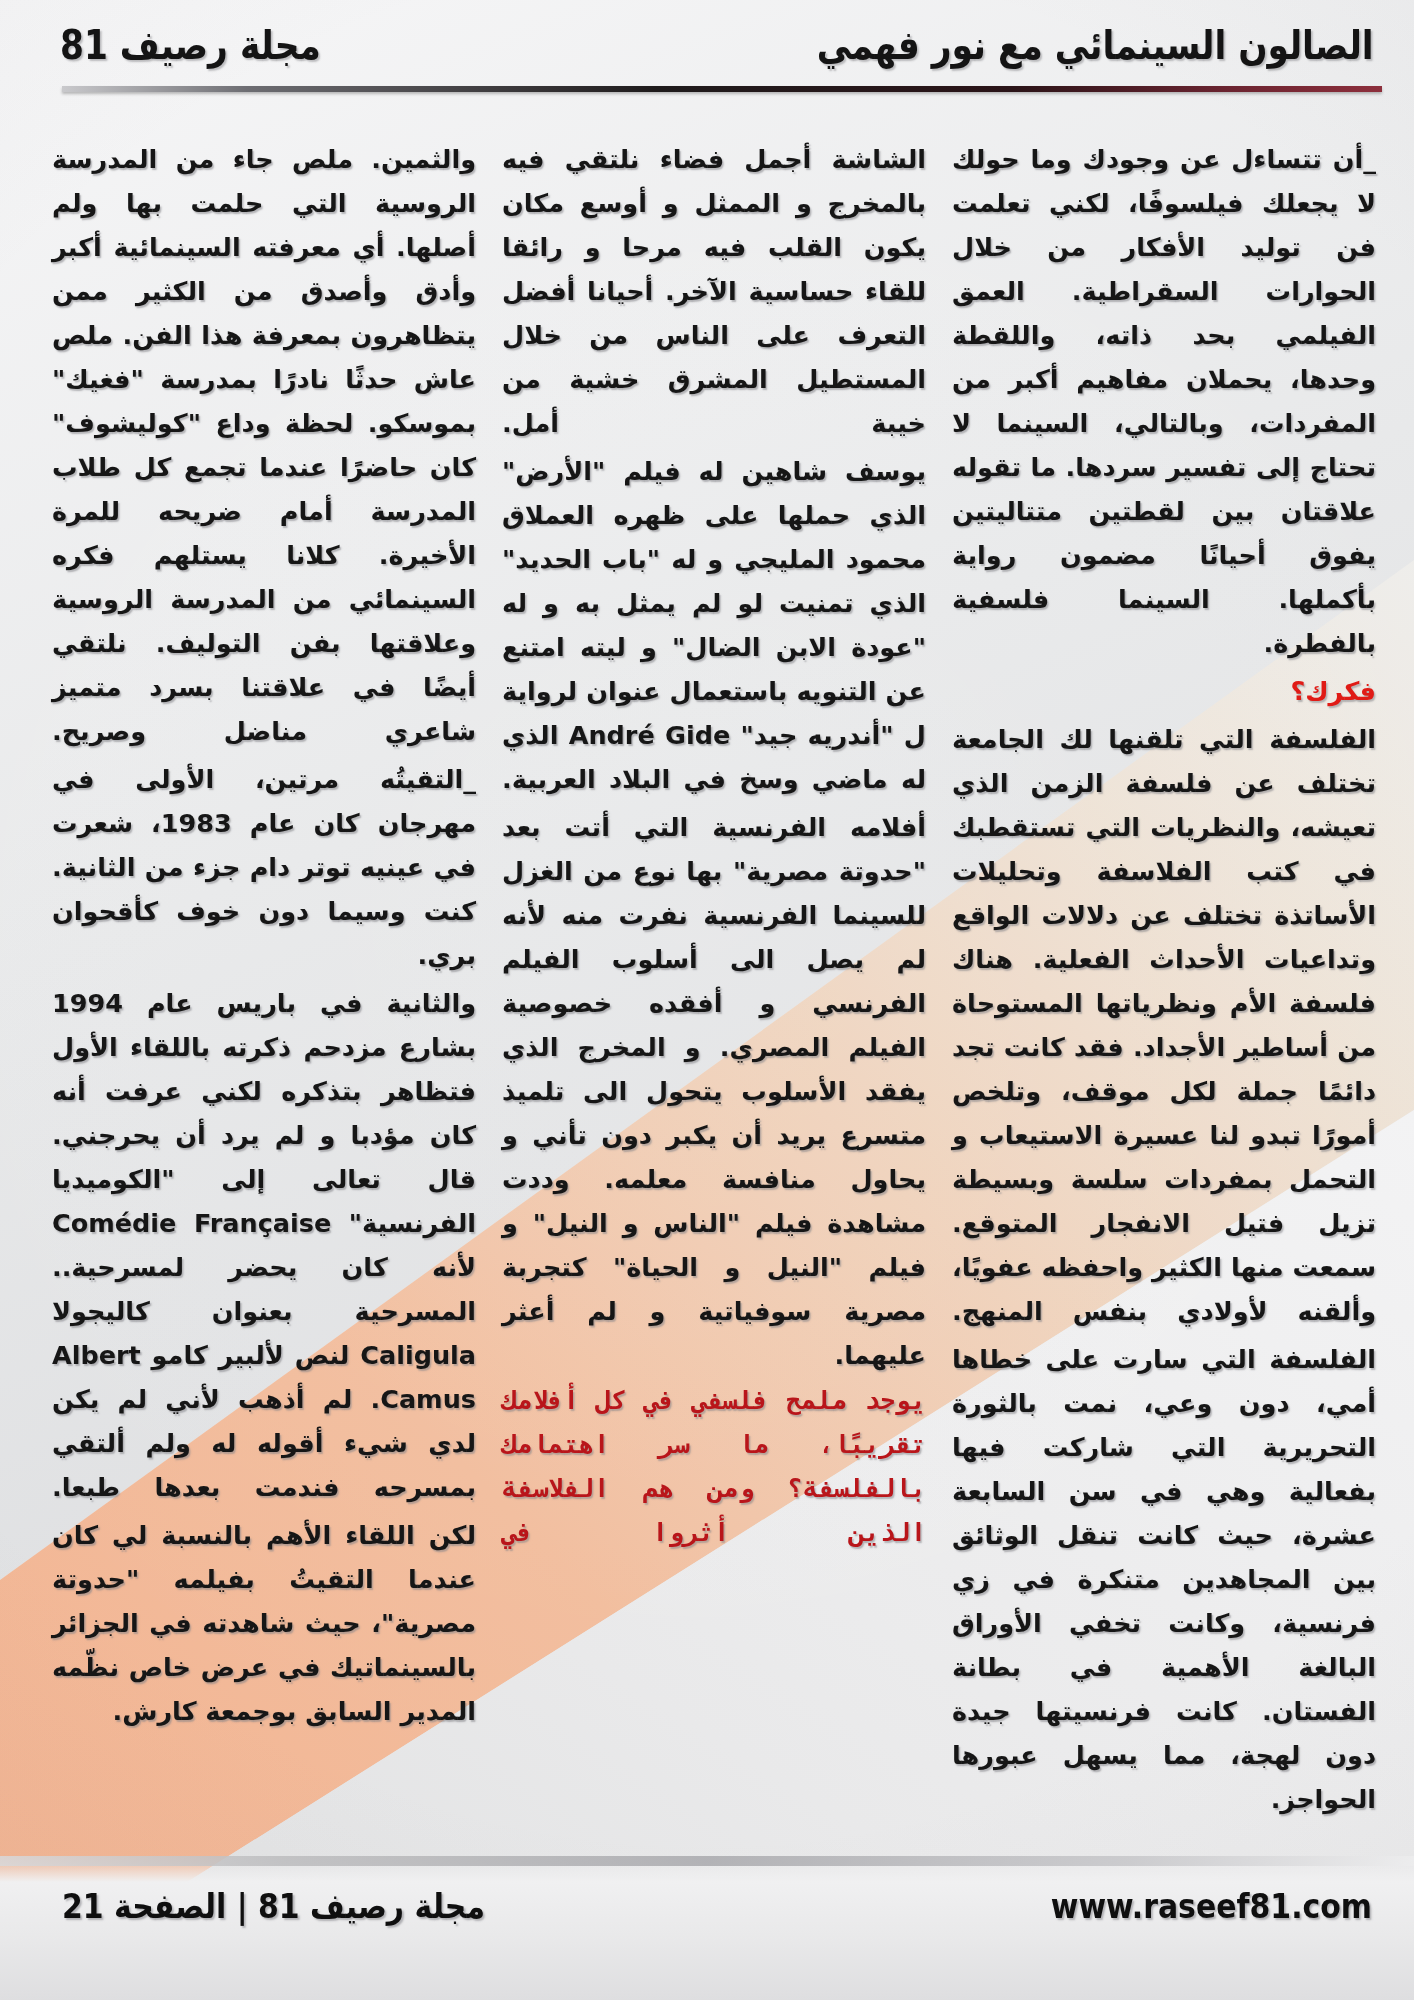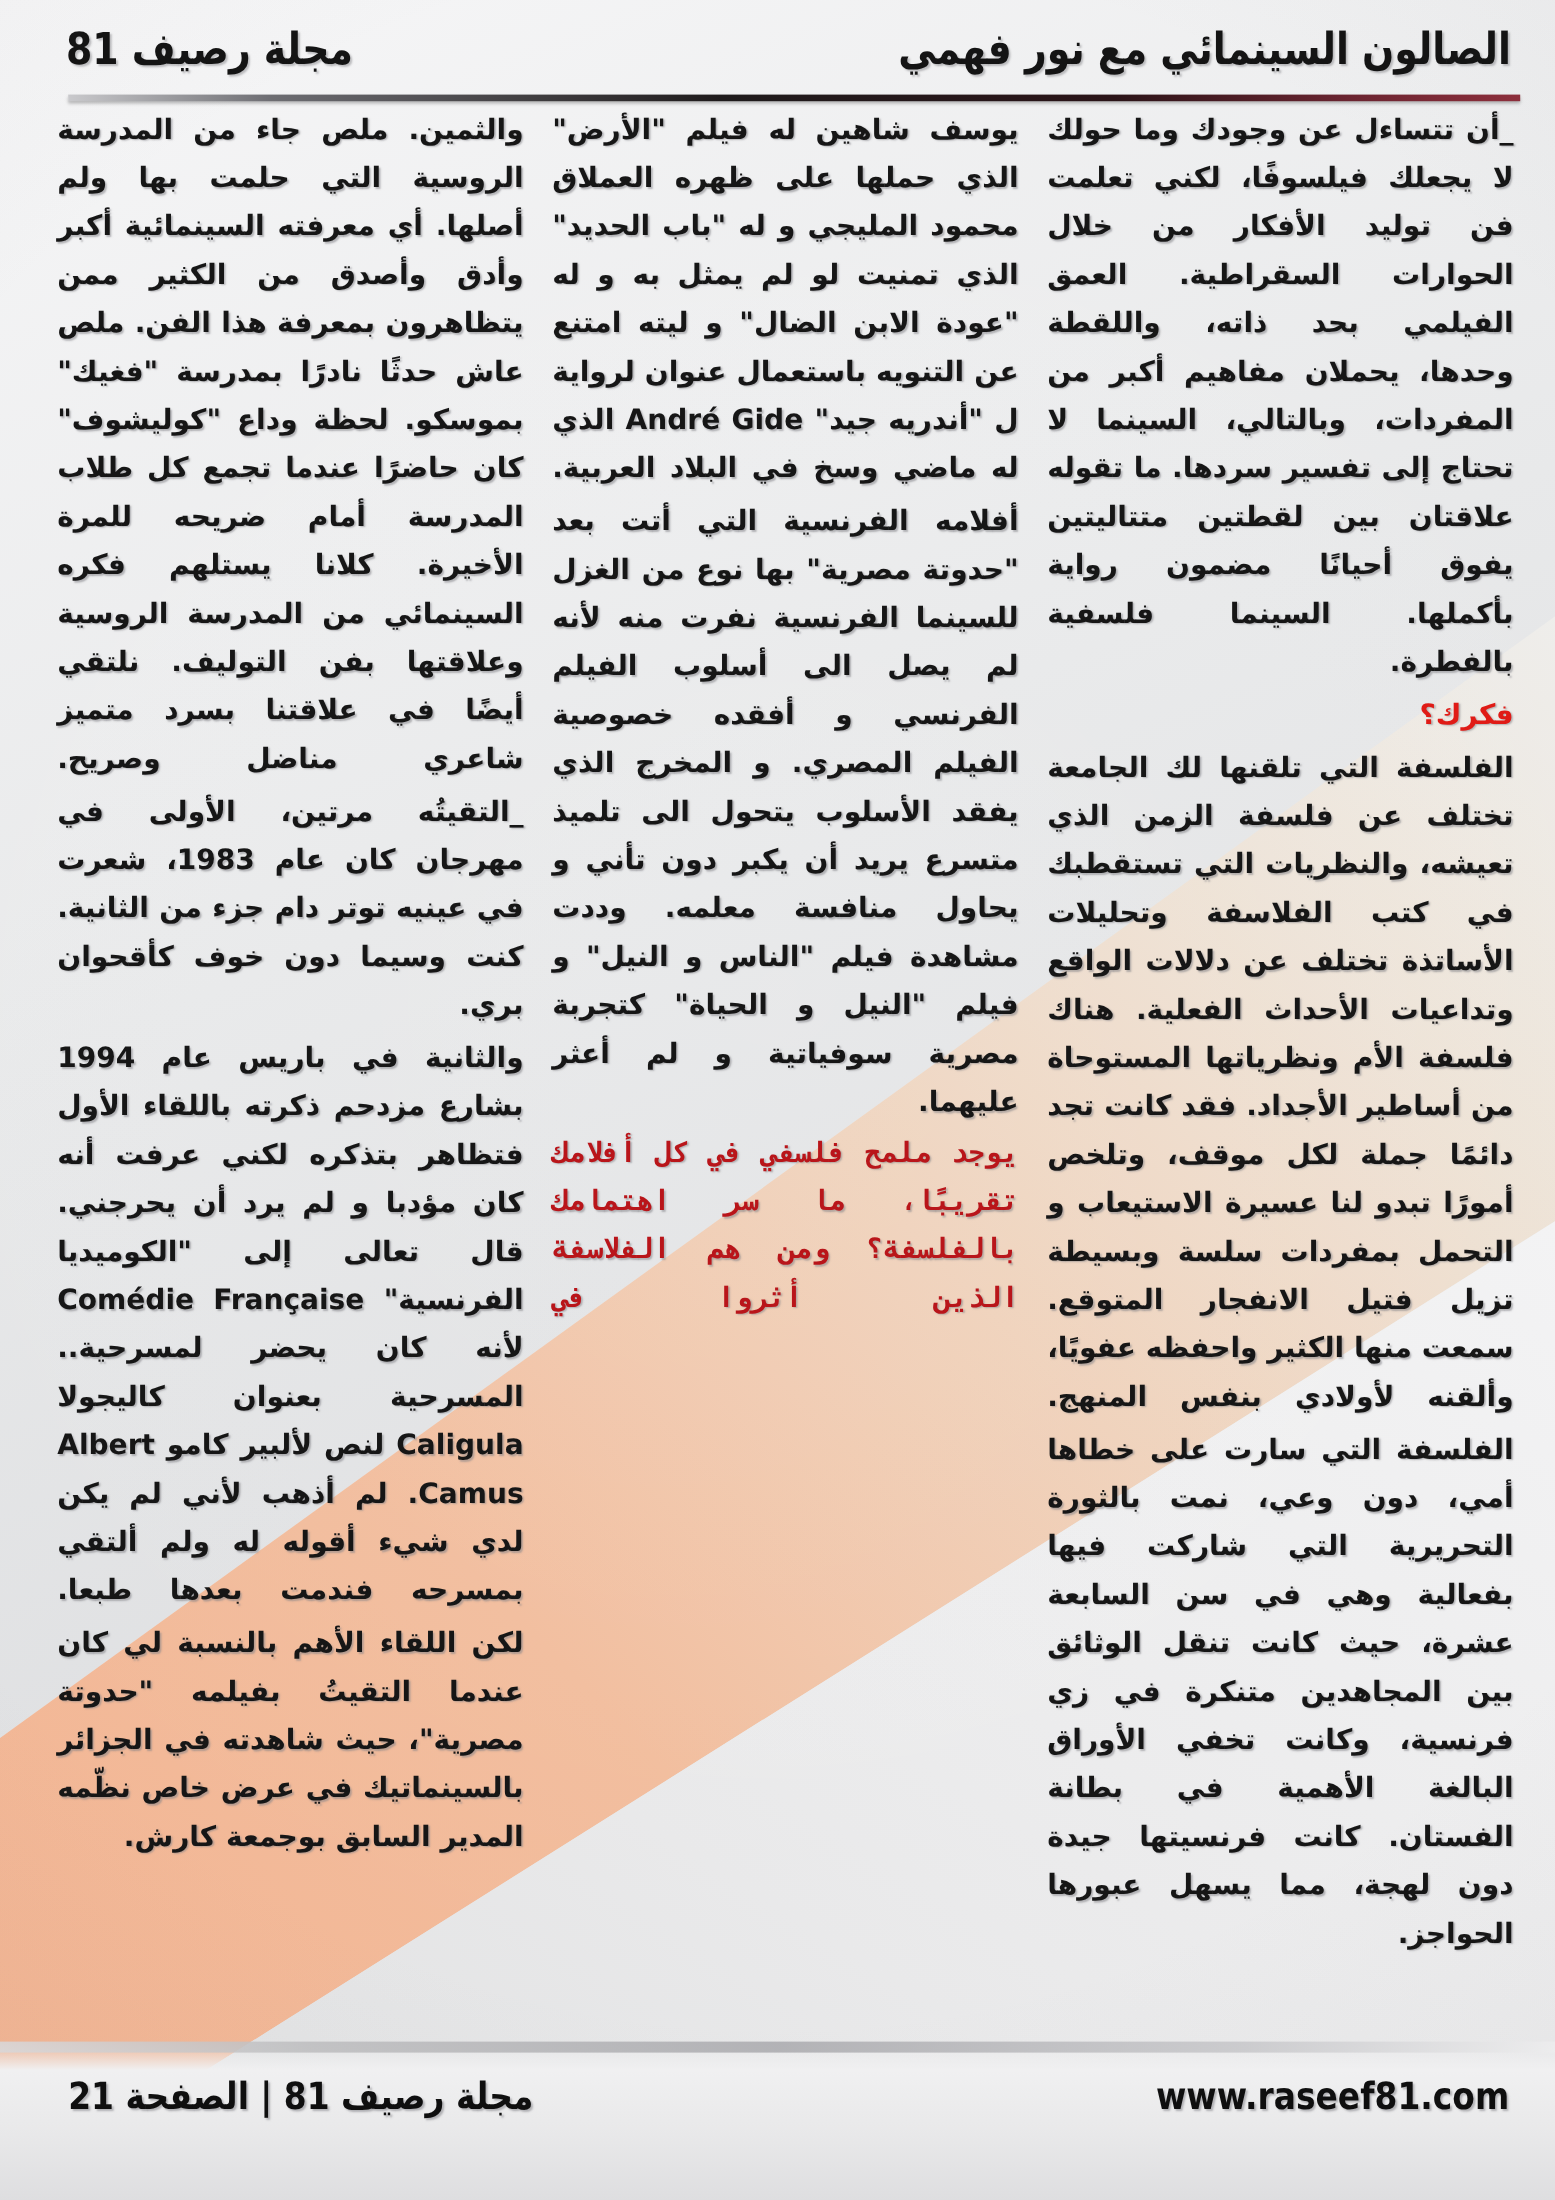--- a/index.html
+++ b/index.html
@@ -81,20 +81,21 @@
     height: 1790px;
     z-index: 4;
     display: flex;
     flex-direction: row;
     gap: 26px;
   }
   .col {
     flex: 1 1 0;
     min-width: 0;
     position: relative;
+    margin-top: 41px;
   }
   .para {
     margin: 0 0 4px 0;
     font-size: 25.5px;
     line-height: 44px;
     text-align: justify;
     text-align-last: justify;
     color: #161616;
     font-weight: 700;
     letter-spacing: 0px;
@@ -184,20 +185,21 @@
 <div id="columns">
 
   <div class="col">
     <p class="para">_أن تتساءل عن وجودك وما حولك لا يجعلك فيلسوفًا، لكني تعلمت فن توليد الأفكار من خلال الحوارات السقراطية. العمق الفيلمي بحد ذاته، واللقطة وحدها، يحملان مفاهيم أكبر من المفردات، وبالتالي، السينما لا تحتاج إلى تفسير سردها. ما تقوله علاقتان بين لقطتين متتاليتين يفوق أحيانًا مضمون رواية بأكملها. السينما فلسفية بالفطرة.</p>
     <p class="para q">فكرك؟</p>
     <p class="para">الفلسفة التي تلقنها لك الجامعة تختلف عن فلسفة الزمن الذي تعيشه، والنظريات التي تستقطبك في كتب الفلاسفة وتحليلات الأساتذة تختلف عن دلالات الواقع وتداعيات الأحداث الفعلية. هناك فلسفة الأم ونظرياتها المستوحاة من أساطير الأجداد. فقد كانت تجد دائمًا جملة لكل موقف، وتلخص أمورًا تبدو لنا عسيرة الاستيعاب و التحمل بمفردات سلسة وبسيطة تزيل فتيل الانفجار المتوقع. سمعت منها الكثير واحفظه عفويًا، وألقنه لأولادي بنفس المنهج.</p>
     <p class="para last-free">الفلسفة التي سارت على خطاها أمي، دون وعي، نمت بالثورة التحريرية التي شاركت فيها بفعالية وهي في سن السابعة عشرة، حيث كانت تنقل الوثائق بين المجاهدين متنكرة في زي فرنسية، وكانت تخفي الأوراق البالغة الأهمية في بطانة الفستان. كانت فرنسيتها جيدة دون لهجة، مما يسهل عبورها الحواجز.</p>
   </div>
 
   <div class="col">
+    <p class="para">الشاشة أجمل فضاء نلتقي فيه بالمخرج و الممثل و أوسع مكان يكون القلب فيه مرحا و رائقا للقاء حساسية الآخر. أحيانا أفضل التعرف على الناس من خلال المستطيل المشرق خشية من خيبة أمل.</p>
     <p class="para">يوسف شاهين له فيلم "الأرض" الذي حملها على ظهره العملاق محمود المليجي و له "باب الحديد" الذي تمنيت لو لم يمثل به و له "عودة الابن الضال" و ليته امتنع عن التنويه باستعمال عنوان لرواية ل "أندريه جيد" André Gide الذي له ماضي وسخ في البلاد العربية.</p>
     <p class="para">أفلامه الفرنسية التي أتت بعد "حدوتة مصرية" بها نوع من الغزل للسينما الفرنسية نفرت منه لأنه لم يصل الى أسلوب الفيلم الفرنسي و أفقده خصوصية الفيلم المصري. و المخرج الذي يفقد الأسلوب يتحول الى تلميذ متسرع يريد أن يكبر دون تأني و يحاول منافسة معلمه. وددت مشاهدة فيلم "الناس و النيل" و فيلم "النيل و الحياة" كتجربة مصرية سوفياتية و لم أعثر عليهما.</p>
     <p class="para q dark">يوجد ملمح فلسفي في كل أفلامك تقريبًا، ما سر اهتمامك بالفلسفة؟ ومن هم الفلاسفة الذين أثروا في</p>
   </div>
 
   <div class="col">
     <p class="para">والثمين. ملص جاء من المدرسة الروسية التي حلمت بها ولم أصلها. أي معرفته السينمائية أكبر وأدق وأصدق من الكثير ممن يتظاهرون بمعرفة هذا الفن. ملص عاش حدثًا نادرًا بمدرسة "فغيك" بموسكو. لحظة وداع "كوليشوف" كان حاضرًا عندما تجمع كل طلاب المدرسة أمام ضريحه للمرة الأخيرة. كلانا يستلهم فكره السينمائي من المدرسة الروسية وعلاقتها بفن التوليف. نلتقي أيضًا في علاقتنا بسرد متميز شاعري مناضل وصريح.</p>
     <p class="para">_التقيتُه مرتين، الأولى في مهرجان كان عام 1983، شعرت في عينيه توتر دام جزء من الثانية. كنت وسيما دون خوف كأقحوان بري.</p>
     <p class="para">والثانية في باريس عام 1994 بشارع مزدحم ذكرته باللقاء الأول فتظاهر بتذكره لكني عرفت أنه كان مؤدبا و لم يرد أن يحرجني. قال تعالى إلى "الكوميديا الفرنسية" Comédie Française لأنه كان يحضر لمسرحية.. المسرحية بعنوان كاليجولا Caligula لنص لألبير كامو Albert Camus. لم أذهب لأني لم يكن لدي شيء أقوله له ولم ألتقي بمسرحه فندمت بعدها طبعا.</p>
     <p class="para last-free">لكن اللقاء الأهم بالنسبة لي كان عندما التقيتُ بفيلمه "حدوتة مصرية"، حيث شاهدته في الجزائر بالسينماتيك في عرض خاص نظّمه المدير السابق بوجمعة كارش.</p>

